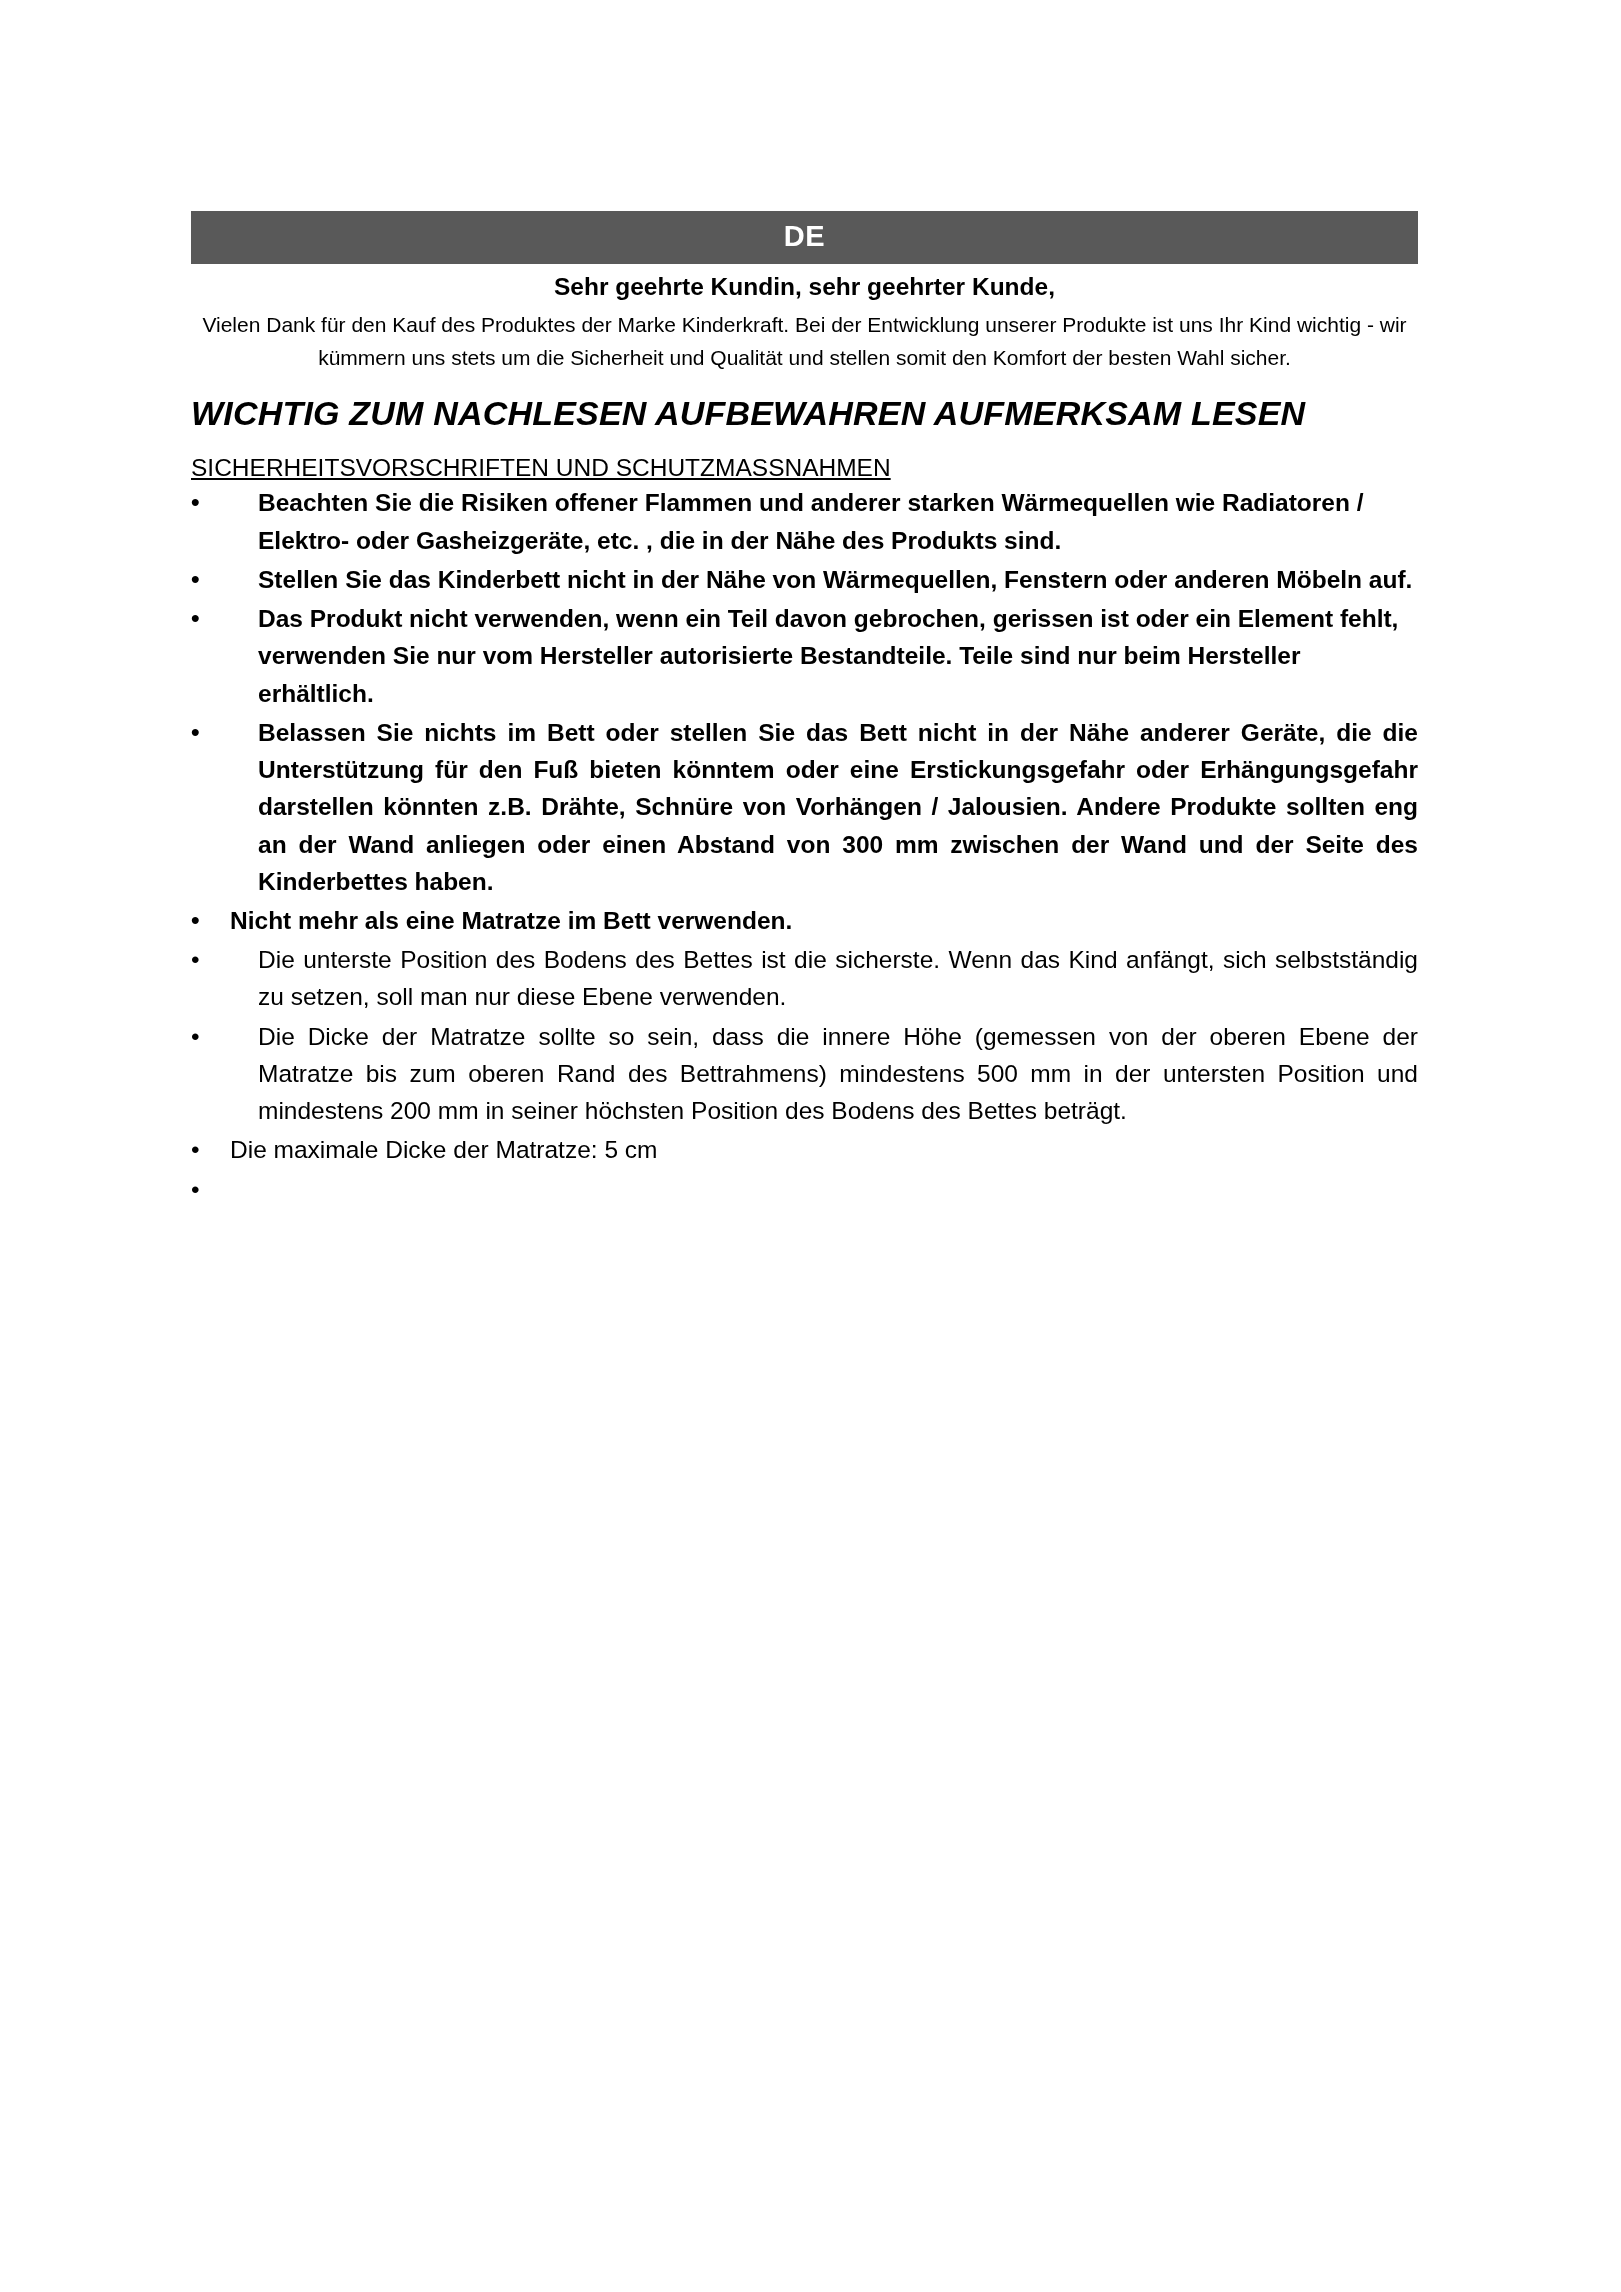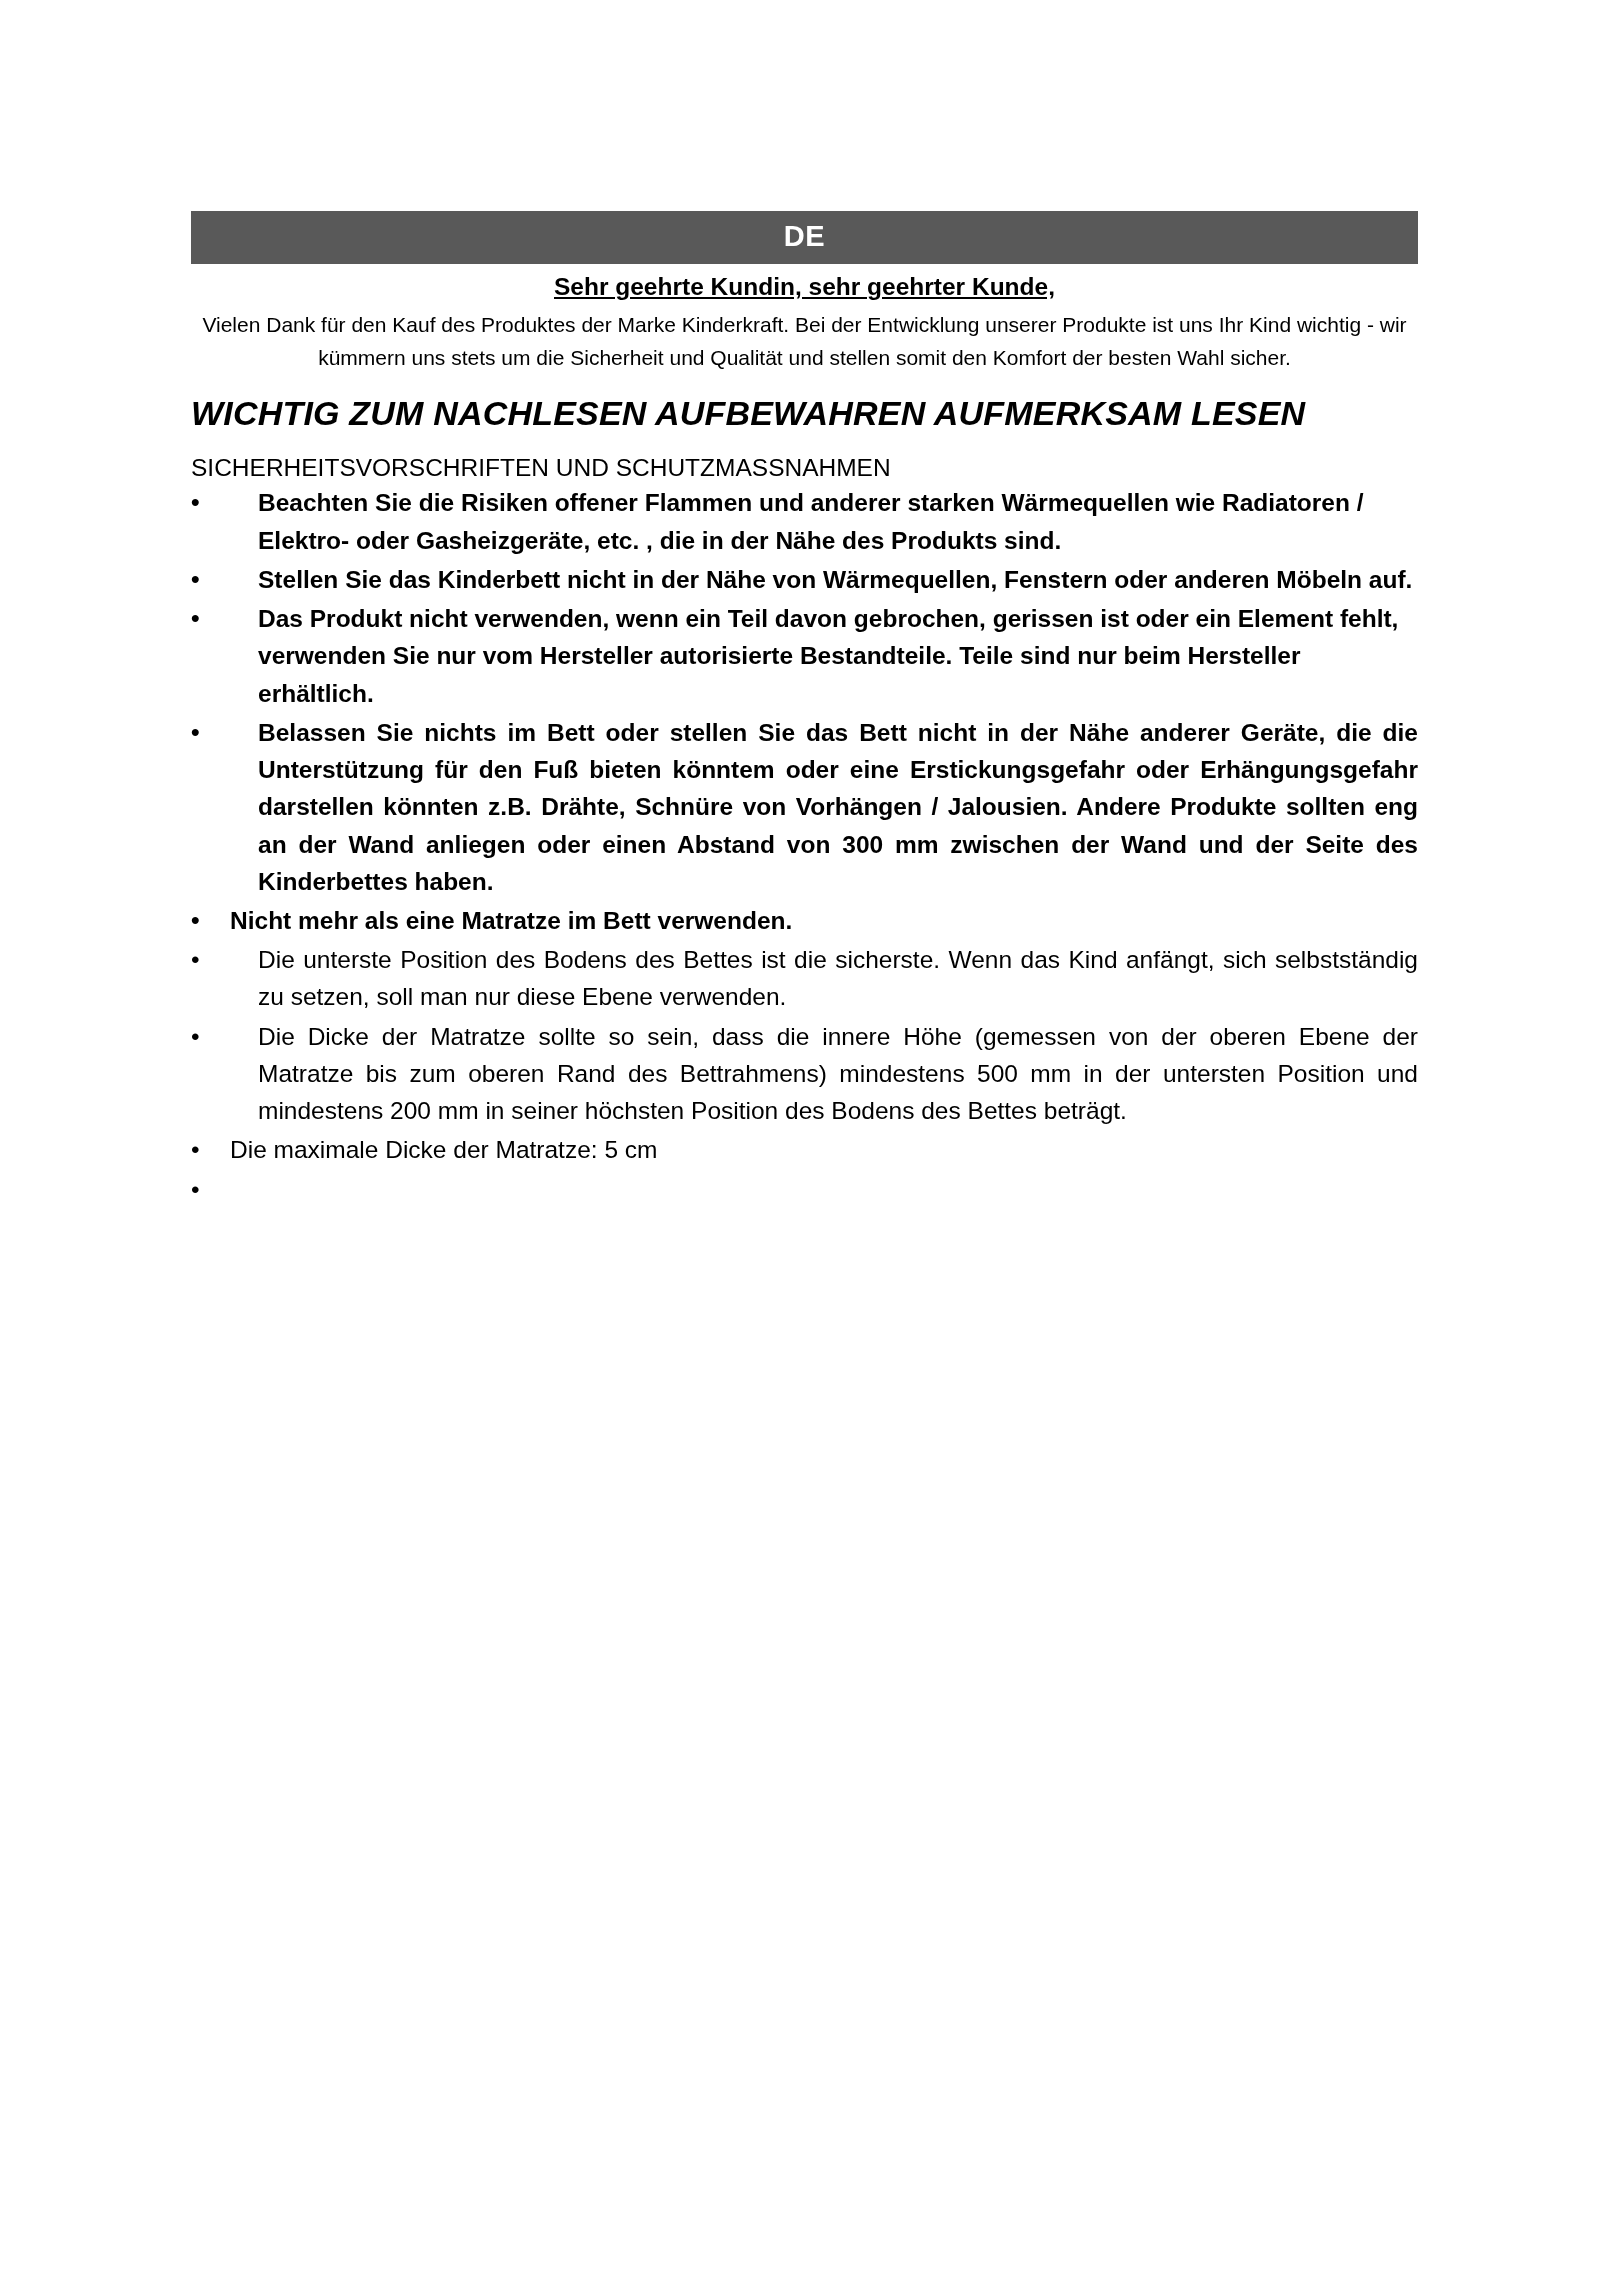--- a/index.html
+++ b/index.html
@@ -34,21 +34,20 @@
     padding: 9.8px 0 11.8px 0;
     margin: 0 0 5.9px 0;
     line-height: 1.1;
   }
   .greeting {
     text-align: center;
     font-size: 24.5px;
     font-weight: bold;
     margin: 7.8px 0 7.8px 0;
     line-height: 1.2;
-    text-decoration: underline;
   }
   .intro {
     font-size: 21px;
     line-height: 1.55;
     text-align: center;
     margin: 0 0 5.9px 0;
   }
   .headline {
     text-align: left;
     font-size: 34px;
@@ -56,20 +55,21 @@
     line-height: 1.28;
     margin: 17.6px 0 15.7px 0;
     letter-spacing: 0.2px;
     font-style: italic;
   }
   .section-title {
     font-size: 24.5px;
     line-height: 1.35;
     margin: 0;
     font-weight: normal;
+    text-decoration: underline;
   }
   .attention {
     font-size: 24.5px;
     line-height: 1.35;
     margin: 0 0 5.9px 0;
     font-weight: normal;
   }
   ul.bullets {
     list-style: none;
     margin: 0;

